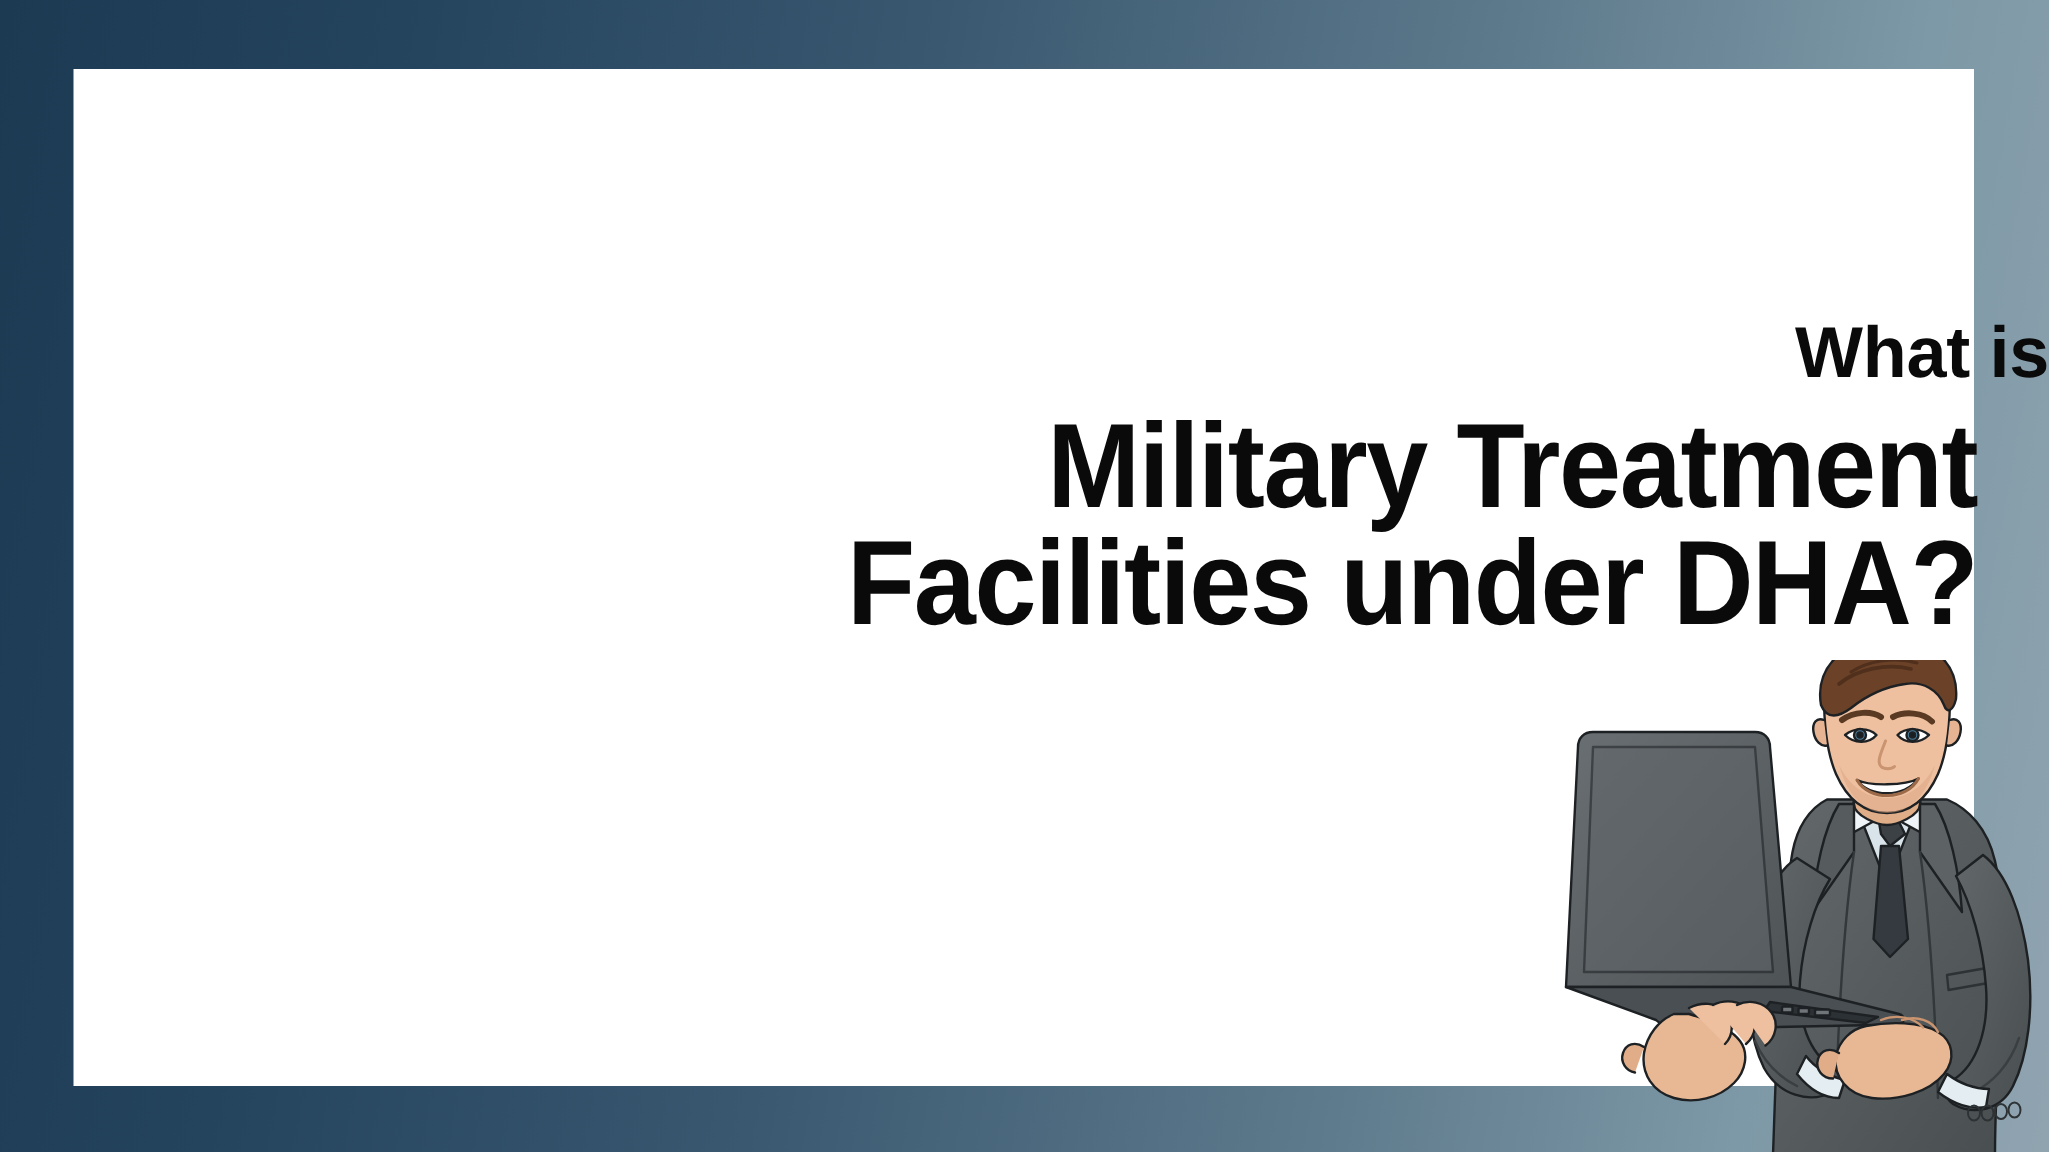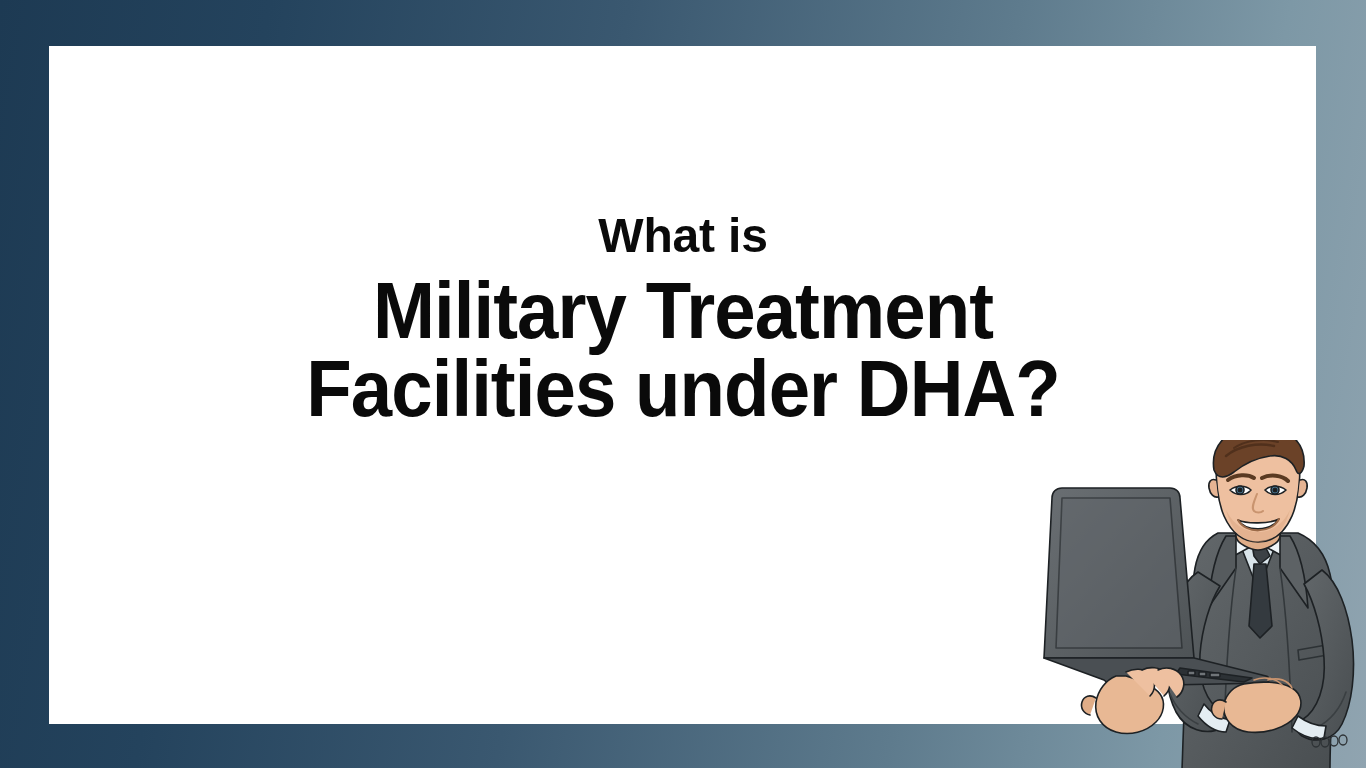--- a/index.html
+++ b/index.html
@@ -28,21 +28,21 @@
     left:49px; top:46px;
     width:1267px; height:678px;
     background:#ffffff;
   }
 
   
   #title-block {
     position:absolute;
     left:0; right:0;
     top:212px;
-    text-align:center;
+    text-align:right;
     color:#0a0a0a;
   }
   #eyebrow {
     font-size:48px;
     font-weight:700;
     line-height:1.0;
     letter-spacing:-0.2px;
     font-family:"Liberation Sans", sans-serif;
   }
   #headline {

